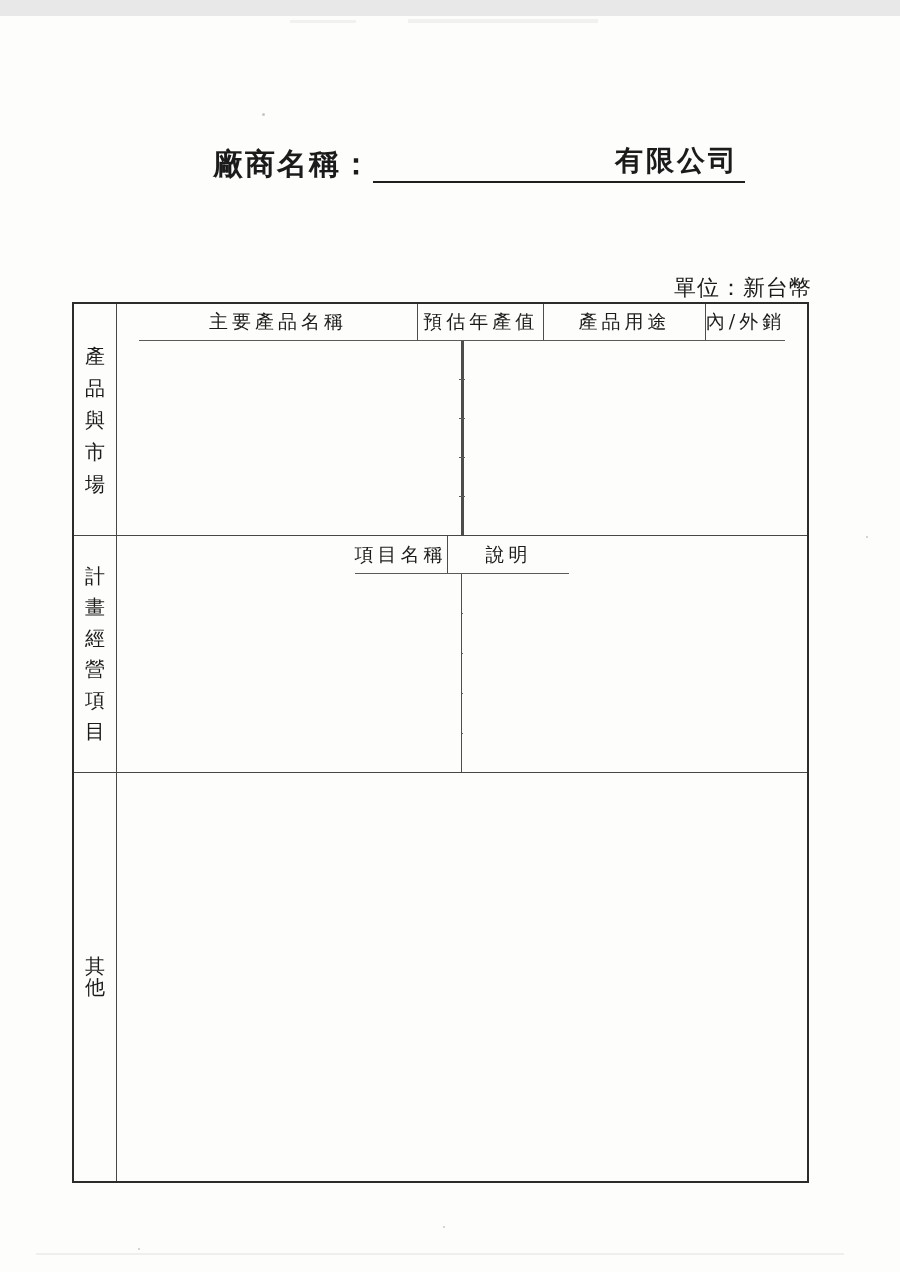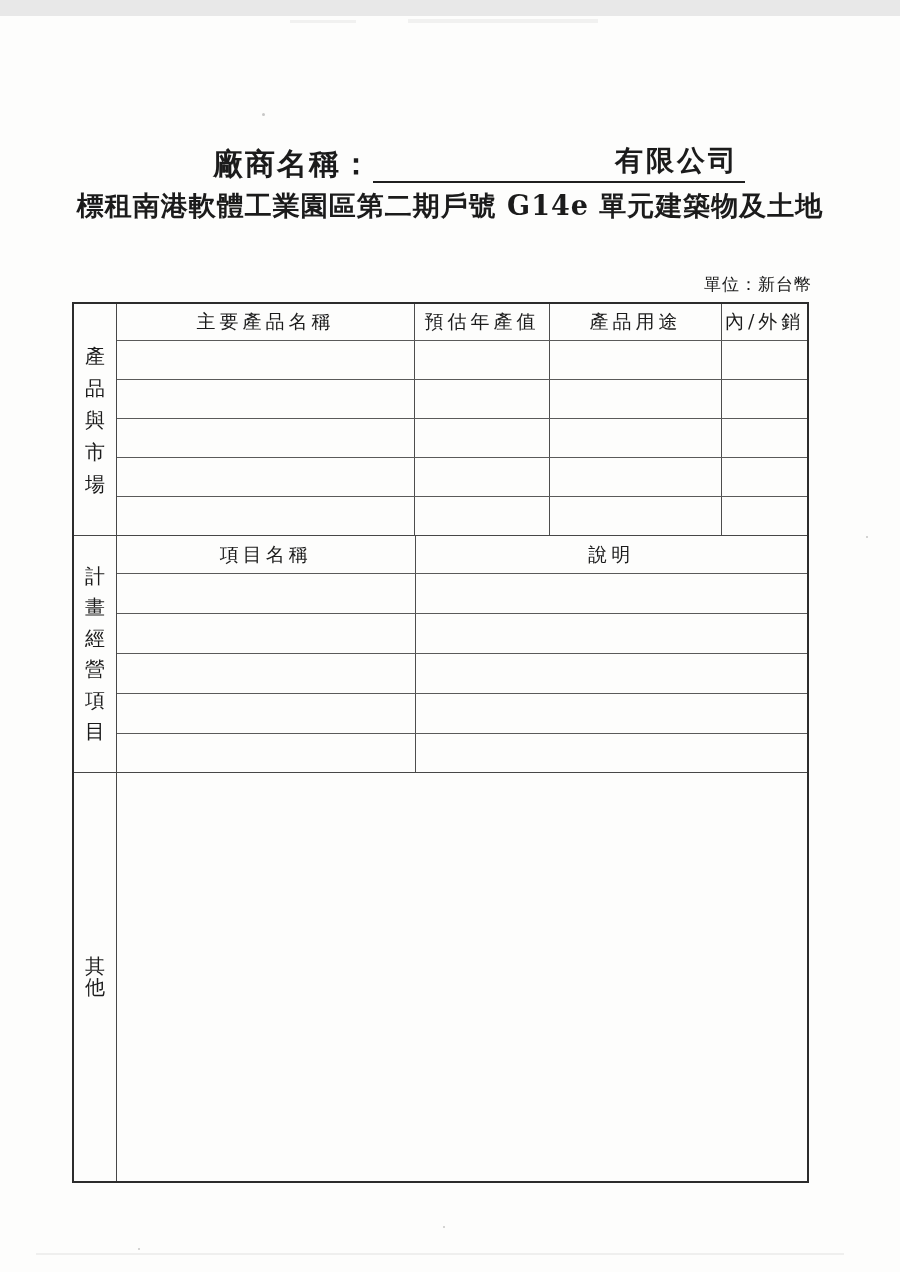--- a/index.html
+++ b/index.html
@@ -33,21 +33,21 @@
     text-align:center;
     font-size:27px; font-weight:bold; letter-spacing:1px;
   }
   .title2 {
     position:absolute; left:0; right:0; top:219px;
     text-align:center;
     font-size:27px; font-weight:bold; letter-spacing:5px;
   }
   .unit-note {
     position:absolute; top:257px; right:88px;
-    font-size:17px; letter-spacing:1px;
+    font-size:22px; letter-spacing:1px;
   }
 
   
   .form-table {
     position:absolute; left:72px; top:286px;
     width:737px; height:881px;
     border:2px solid #2c2c2c;
     box-sizing:border-box;
     display:flex; flex-direction:column;
     background:transparent;
@@ -64,21 +64,21 @@
     box-sizing:border-box;
   }
   .vlabel {
     width:24px; text-align:center;
     font-size:20px; word-break:break-all; line-height:33px;
   }
   .s1 .vlabel { line-height:32px; }
   .s2 .vlabel { line-height:31px; }
   .s3 .vlabel { line-height:21px; }
 
-  .content { flex:1; display:flex; flex-direction:column; min-width:0; }
+  .content { flex:1; display:flex; flex-direction:column; min-width:0;align-items:center; }
 
   .grid4 { display:grid; grid-template-columns:299fr 135fr 173fr 85fr; }
   .grid2 { display:grid; grid-template-columns:299fr 392fr; }
 
   .row { border-bottom:1px solid #5a5a5a; box-sizing:border-box; }
   .row:last-child { border-bottom:none; flex:1; }
 
   .s1 .hrow { height:37px; }
   .s1 .drow { height:39px; }
   .s2 .hrow { height:38px; }
@@ -105,21 +105,20 @@
 </head>
 <body>
 
 <div class="sheet">
 
   <div class="vendor-line">
     <span class="vendor-label">廠商名稱：</span>
     <span class="vendor-blank">有限公司</span>
   </div>
 
-  <div class="title1">標租南港軟體工業園區第二期戶號 G14e 單元建築物及土地</div>
 
   <div class="unit-note">單位：新台幣</div>
 
   <div class="form-table">
 
     <div class="section s1">
       <div class="vcell">
         <div class="vlabel">產品與市場</div>
       </div>
       <div class="content">

